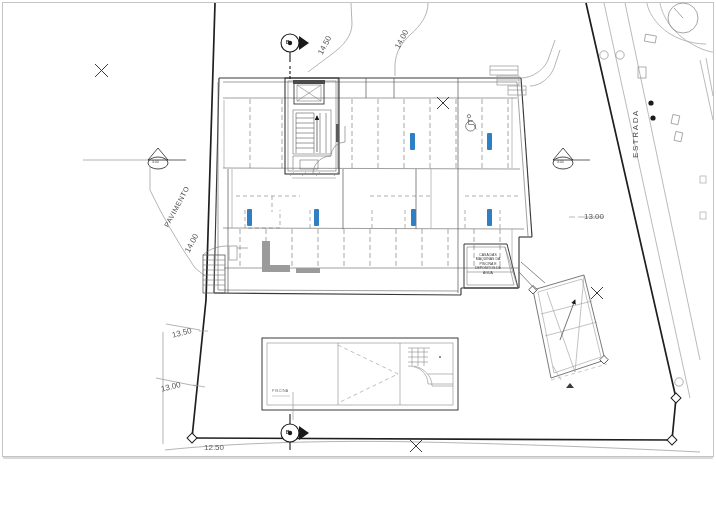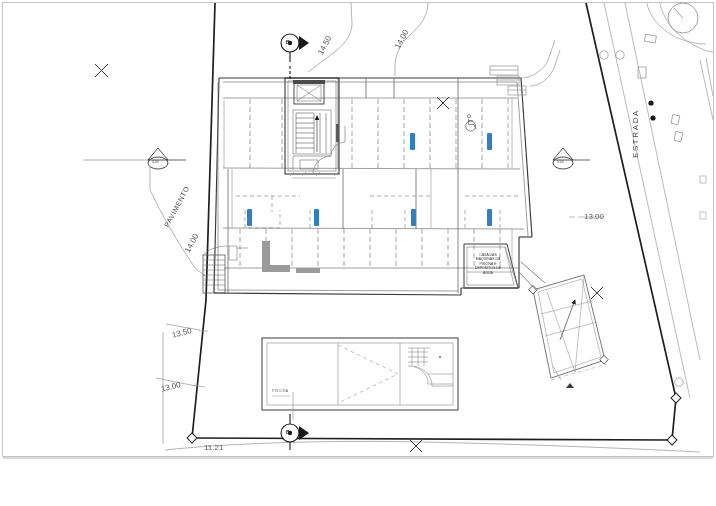--- a/index.html
+++ b/index.html
@@ -474,21 +474,21 @@
 
 <div class="lbl" style="left:183px; top:250px; font-size:8px;
             transform:rotate(-62deg); transform-origin:0 0;">14.00</div>
 
 <div class="lbl" style="left:171px; top:331px; font-size:8px;
             transform:rotate(-14deg); transform-origin:0 0;">13.50</div>
 
 <div class="lbl" style="left:160px; top:385px; font-size:8px;
             transform:rotate(-14deg); transform-origin:0 0;">13.00</div>
 
-<div class="lbl" style="left:204px; top:443px; font-size:8px;">11.21</div>
+<div class="lbl" style="left:204px; top:443px; font-size:8px;">12.50</div>
 
 <div class="lbl" style="left:584px; top:212px; font-size:8px;">13.00</div>
 
 <div class="lbl" style="left:152px; top:160px; font-size:3.4px; color:#3a3a3a;">3.00</div>
 
 <div class="lbl" style="left:557px; top:160px; font-size:3.4px; color:#3a3a3a;">3.00</div>
 
 <div class="lbl" style="left:286px; top:39px; font-size:5px; color:#1a1a1a; font-weight:bold;">B</div>
 
 <div class="lbl" style="left:286px; top:429px; font-size:5px; color:#1a1a1a; font-weight:bold;">B</div>

